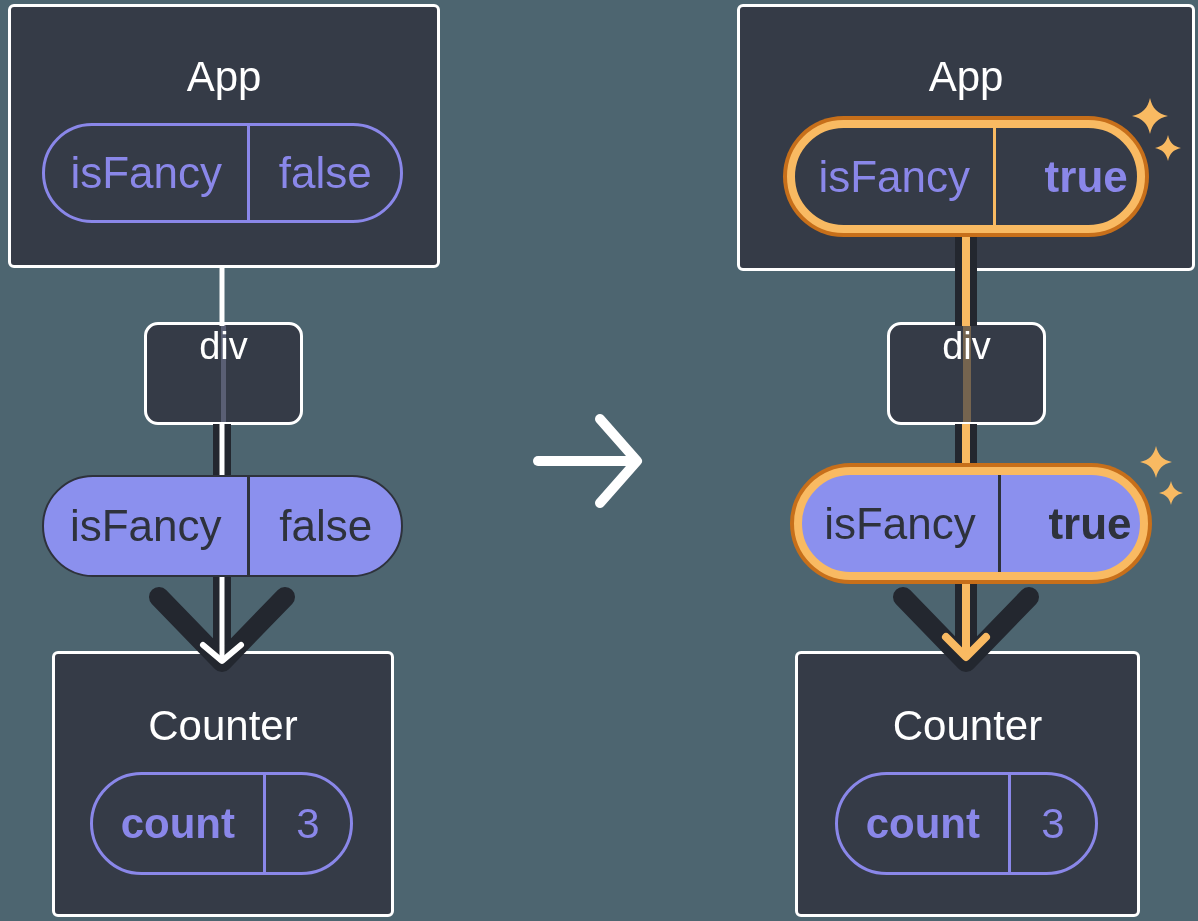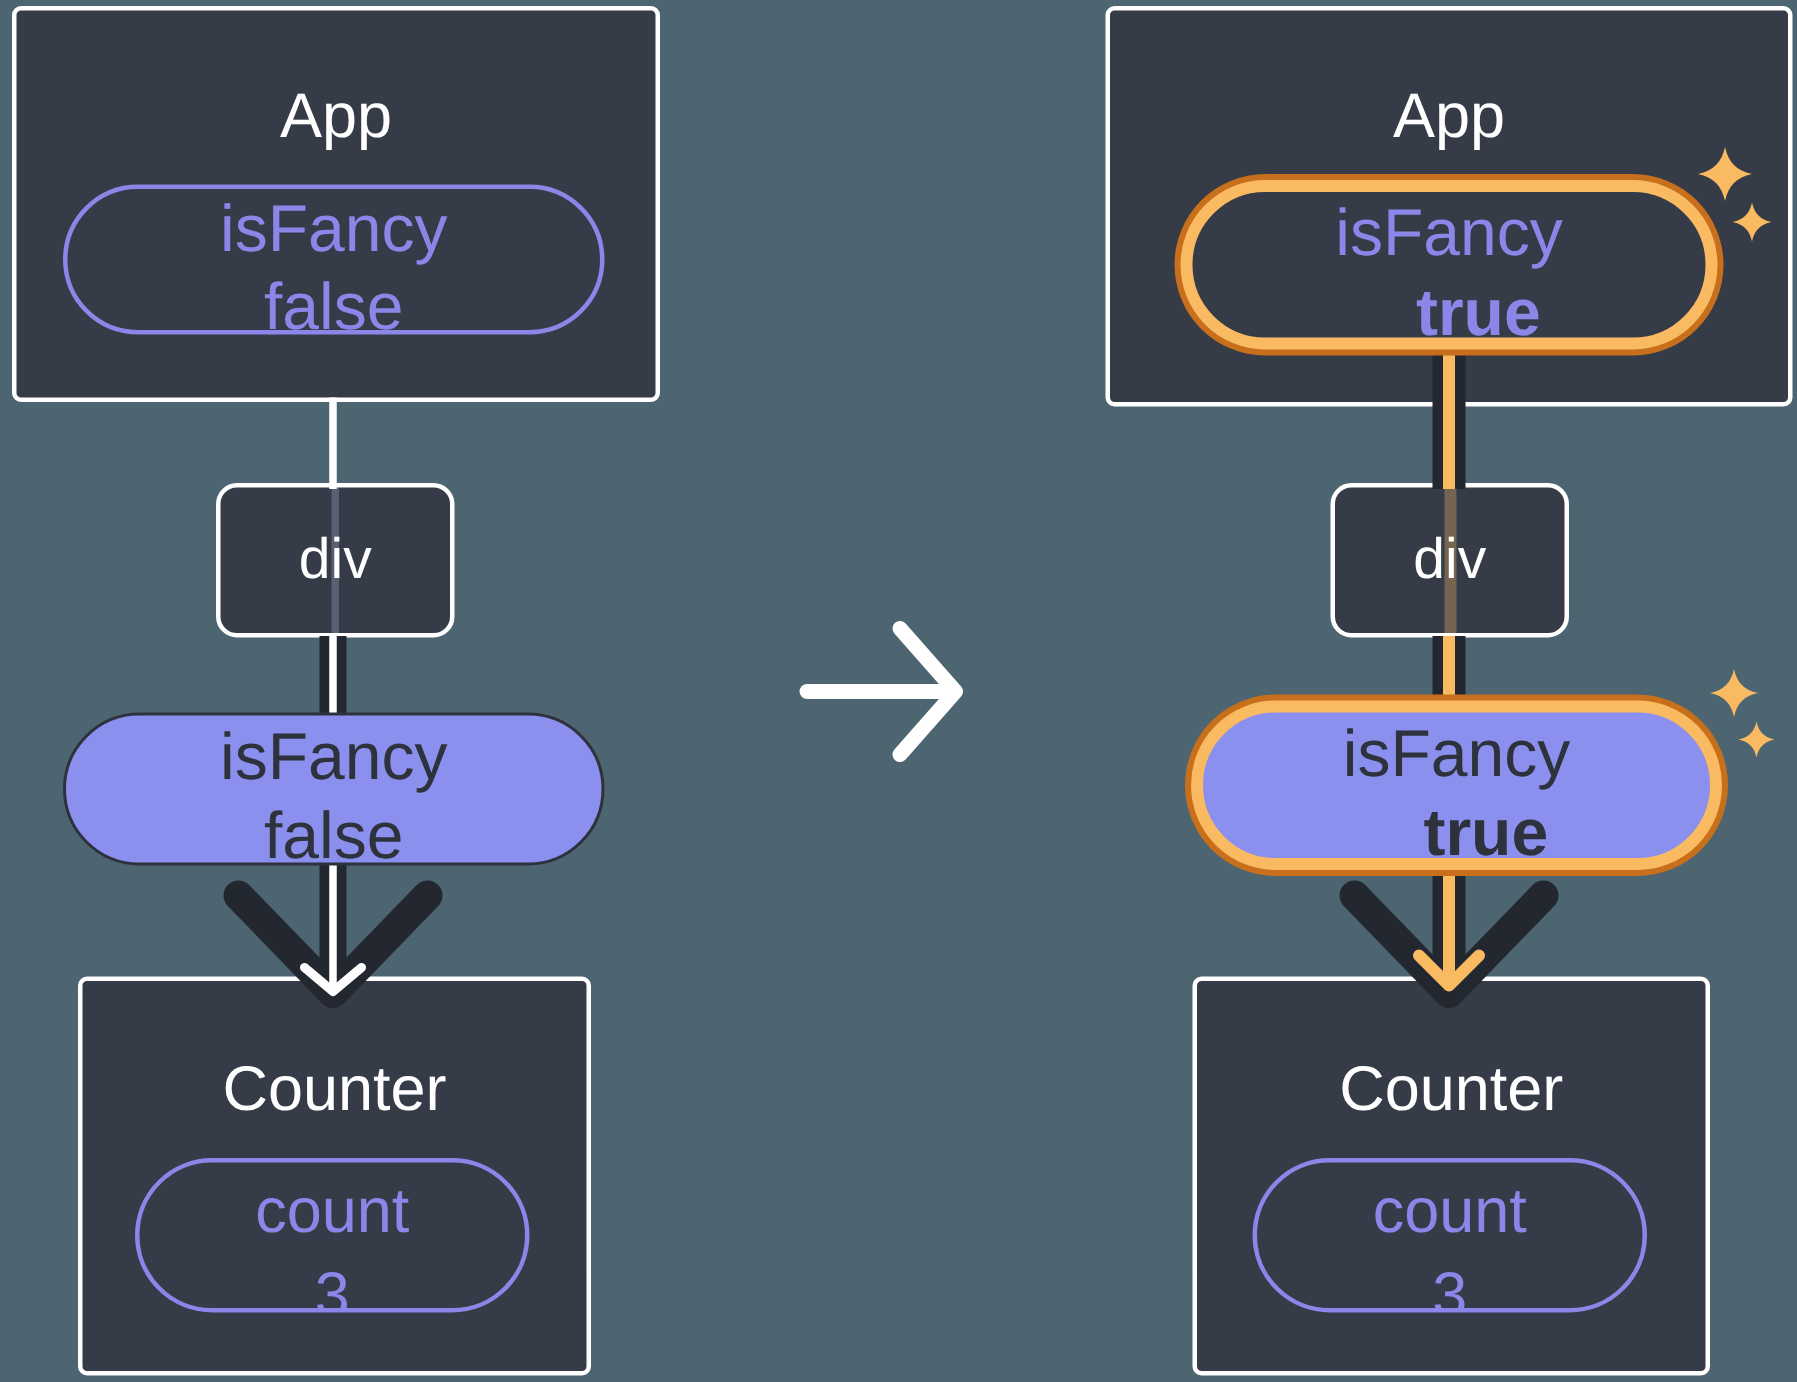--- a/index.html
+++ b/index.html
@@ -18,52 +18,51 @@
     position:absolute;background:var(--panel);
     border:3px solid var(--white);border-radius:6px;
   }
   .node-title{
     position:absolute;left:0;right:0;text-align:center;z-index:4;
     color:var(--white);font-size:42px;line-height:52px;font-weight:400;
   }
   .div-node{
     position:absolute;background:var(--panel);
     border:3px solid var(--white);border-radius:14px;
-    display:flex;align-items:center;justify-content:center;
+    display:flex;align-items:flex-start;justify-content:center;
   }
   .div-node .thru-line{
     position:absolute;top:0;bottom:0;left:50%;
   }
   .thru-line.gray{width:5px;margin-left:-2.5px;background:rgba(186,192,232,0.28);}
   .thru-line.amber{width:8px;margin-left:-4px;background:rgba(249,186,98,0.33);}
   .div-label{
     position:relative;z-index:4;color:var(--white);font-size:38px;font-weight:400;
   }
   
   .pill{
     position:absolute;z-index:3;border-radius:70px;
     display:flex;align-items:stretch;overflow:hidden;
     font-size:44px;
-    flex-direction:column;
   }
   .pill-outline{border:3px solid var(--purple);color:var(--purple);background:transparent;}
   .pill-solid{border:2px solid var(--ink-text);color:var(--ink-text);background:var(--purple-fill);}
   .pill-hl{
     border:8px solid var(--orange-light);
     box-shadow:0 0 0 4px var(--orange);
   }
   .pill-hl.hl-dark{background:var(--panel);color:var(--purple);}
   .pill-hl.hl-purple{background:var(--purple-fill);color:var(--ink-text);}
   .pill .cell{
     display:flex;align-items:center;justify-content:center;min-width:0;
   }
   .pill .cell.grow{flex:1 1 auto;}
   .w57{flex:0 0 57%;}
   .w59{flex:0 0 58%;}
-  .w66{flex:0 0 66%;}
+  .w66{flex:0 0 66%;font-weight:bold;}
   .pill .divider{flex:0 0 auto;}
   .divider.purple{width:3px;background:var(--purple);}
   .divider.dark{width:3px;background:var(--ink-text);}
   .divider.amber{width:3px;background:var(--orange-light);}
   .bold{font-weight:700;margin-left:39px;}
   
   svg.layer{position:absolute;left:0;top:0;z-index:2;}
   svg.layer.top{z-index:5;}
   .s-ink{stroke:var(--ink);fill:none;}
   .s-white{stroke:var(--white);fill:none;}

